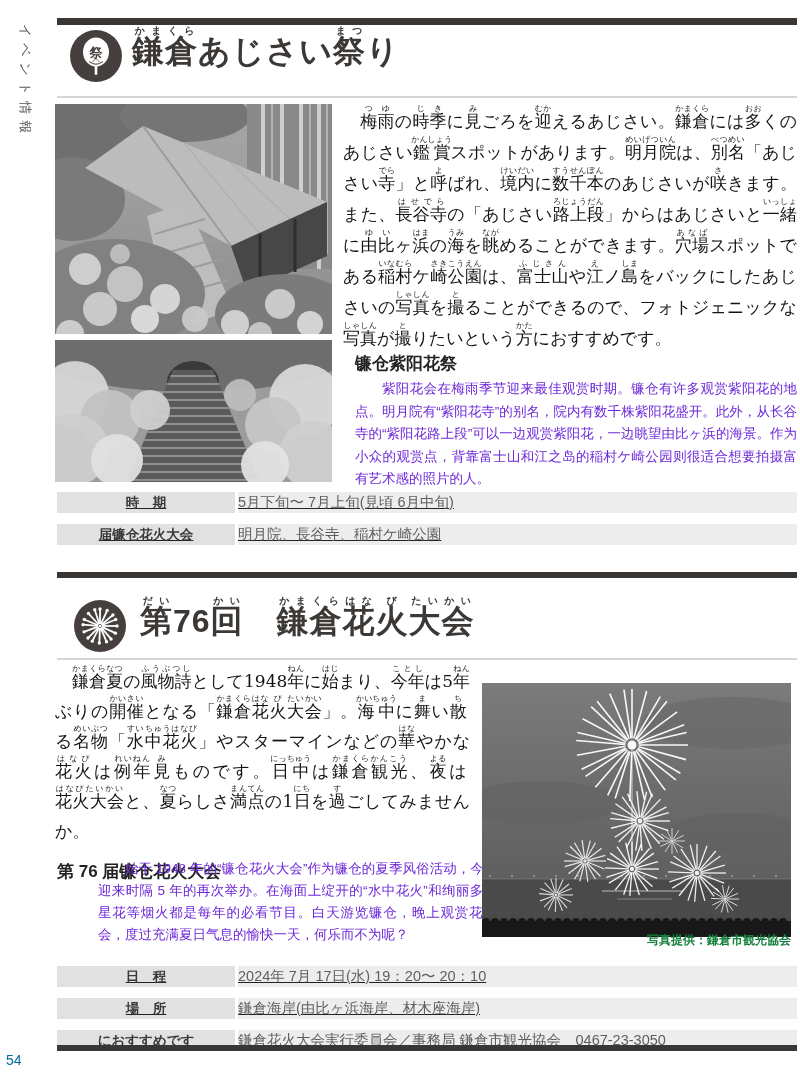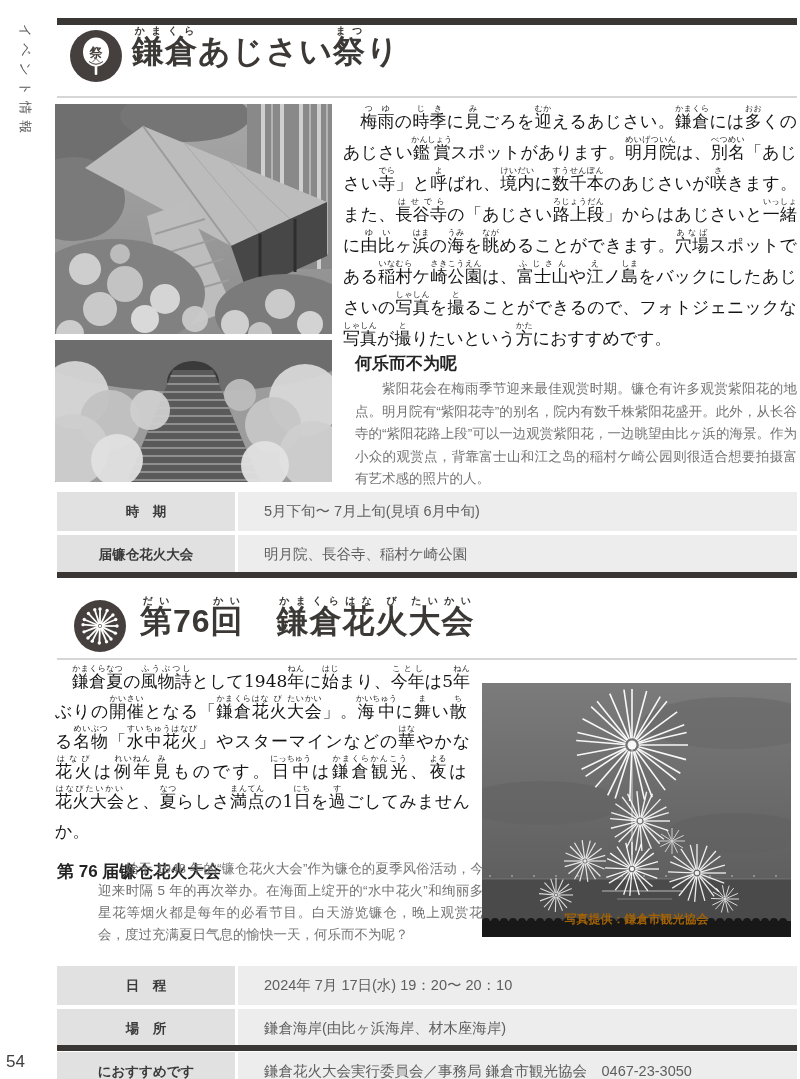--- a/index.html
+++ b/index.html
@@ -30,35 +30,35 @@
   .ja{position:absolute;margin:0;font-family:"DejaVu Serif","Liberation Serif",serif;
         font-size:17px;line-height:31px;text-align:justify;color:#141414;}
   #jap1{left:343px;top:104px;width:454px;}
   #jap2{left:55px;top:664px;width:415px;line-height:30px;}
   .ja rt{font-size:8px;color:#222;letter-spacing:0;}
   ruby{ruby-position:over;}
   .zh-head{position:absolute;margin:0;font-size:17px;font-weight:bold;color:#232323;}
   #zhh1{left:355px;top:352px;}
   #zhh2{left:57px;top:860px;}
   .zh{position:absolute;margin:0;font-size:13.5px;line-height:22.5px;text-align:justify;
-        text-indent:2em;color:#737373;}
+        text-indent:2em;color:#6d28d9;}
   #zhp1{left:355px;top:378px;width:442px;}
   #zhp2{left:57px;top:858px;width:413px;line-height:22px;margin-left:41px;}
   .info-table{position:absolute;left:57px;width:740px;}
-  .trow{display:flex;height:39px;margin-bottom:4px;}
+  .trow{display:flex;height:21px;margin-bottom:11px;text-decoration:underline;}
   .tlabel{width:178px;background:#e1e1e1;color:#3a3a3a;font-weight:bold;font-size:13.5px;
         display:flex;align-items:center;justify-content:center;}
   .tvalue{flex:1;margin-left:3px;background:#ededed;color:#5e5e5e;font-size:14.5px;
-        display:flex;align-items:center;padding-left:26px;}
+        display:flex;align-items:center;}
   .tvalue b{color:#333;margin:0 2px 0 0;}
   #table1{top:492px;}
   #table2{top:966px;border-radius:14px;}
-  .credit{position:absolute;left:482px;top:911px;width:309px;margin:0;text-align:center;
-        font-size:12px;font-weight:bold;color:#a16207;}
-  .pagenum{position:absolute;left:6px;top:1052px;font-size:17px;color:#404040;}
+  .credit{position:absolute;left:482px;top:932px;width:309px;margin:0;text-align:right;
+        font-size:12px;font-weight:bold;color:#15803d;}
+  .pagenum{position:absolute;left:6px;top:1052px;font-size:14px;color:#0369a1;}
 </style>
 </head>
 <body>
 
 <div class="page">
 
   <div class="side-label">イベント情報</div>
   <div class="bar" id="topbar"></div>
 
   <div class="icon-circle" id="icon1">
@@ -141,21 +141,21 @@
         <circle cx="95" cy="70" r="20" fill="#cfcfcf" opacity="0.95"></circle>
         <circle cx="250" cy="60" r="36" fill="#d8d8d8" opacity="0.95"></circle>
         <circle cx="218" cy="85" r="28" fill="#c6c6c6" opacity="0.95"></circle>
         <circle cx="258" cy="115" r="34" fill="#cfcfcf" opacity="0.95"></circle>
         <circle cx="210" cy="125" r="24" fill="#e1e1e1" opacity="0.95"></circle>
         <circle cx="185" cy="55" r="16" fill="#bdbdbd" opacity="0.95"></circle>
       </svg>
   </div>
 
   <p class="ja" id="jap1">　<ruby>梅雨<rt>つゆ</rt></ruby>の<ruby>時季<rt>じき</rt></ruby>に<ruby>見<rt>み</rt></ruby>ごろを<ruby>迎<rt>むか</rt></ruby>えるあじさい。<ruby>鎌倉<rt>かまくら</rt></ruby>には<ruby>多<rt>おお</rt></ruby>くのあじさい<ruby>鑑賞<rt>かんしょう</rt></ruby>スポットがあります。<ruby>明月院<rt>めいげついん</rt></ruby>は、<ruby>別名<rt>べつめい</rt></ruby>「あじさい<ruby>寺<rt>でら</rt></ruby>」と<ruby>呼<rt>よ</rt></ruby>ばれ、<ruby>境内<rt>けいだい</rt></ruby>に<ruby>数千本<rt>すうせんぼん</rt></ruby>のあじさいが<ruby>咲<rt>さ</rt></ruby>きます。また、<ruby>長谷寺<rt>はせでら</rt></ruby>の「あじさい<ruby>路上段<rt>ろじょうだん</rt></ruby>」からはあじさいと<ruby>一緒<rt>いっしょ</rt></ruby>に<ruby>由比<rt>ゆい</rt></ruby>ヶ<ruby>浜<rt>はま</rt></ruby>の<ruby>海<rt>うみ</rt></ruby>を<ruby>眺<rt>なが</rt></ruby>めることができます。<ruby>穴場<rt>あなば</rt></ruby>スポットである<ruby>稲村<rt>いなむら</rt></ruby>ケ<ruby>崎公園<rt>さきこうえん</rt></ruby>は、<ruby>富士山<rt>ふじさん</rt></ruby>や<ruby>江<rt>え</rt></ruby>ノ<ruby>島<rt>しま</rt></ruby>をバックにしたあじさいの<ruby>写真<rt>しゃしん</rt></ruby>を<ruby>撮<rt>と</rt></ruby>ることができるので、フォトジェニックな<ruby>写真<rt>しゃしん</rt></ruby>が<ruby>撮<rt>と</rt></ruby>りたいという<ruby>方<rt>かた</rt></ruby>におすすめです。</p>
-  <h3 class="zh-head" id="zhh1">何乐而不为呢</h3>
+  <h3 class="zh-head" id="zhh1">镰仓紫阳花祭</h3>
   <p class="zh" id="zhp1">紫阳花会在梅雨季节迎来最佳观赏时期。镰仓有许多观赏紫阳花的地点。明月院有“紫阳花寺”的别名，院内有数千株紫阳花盛开。此外，从长谷寺的“紫阳花路上段”可以一边观赏紫阳花，一边眺望由比ヶ浜的海景。作为小众的观赏点，背靠富士山和江之岛的稲村ケ崎公园则很适合想要拍摄富有艺术感的照片的人。</p>
 
   <div class="info-table" id="table1">
     <div class="trow">
       <div class="tlabel">時　期</div>
       <div class="tvalue">
           <span>5月下旬〜 7月上旬(見頃 6月中旬)</span>
         </div>
     </div>
     <div class="trow">

